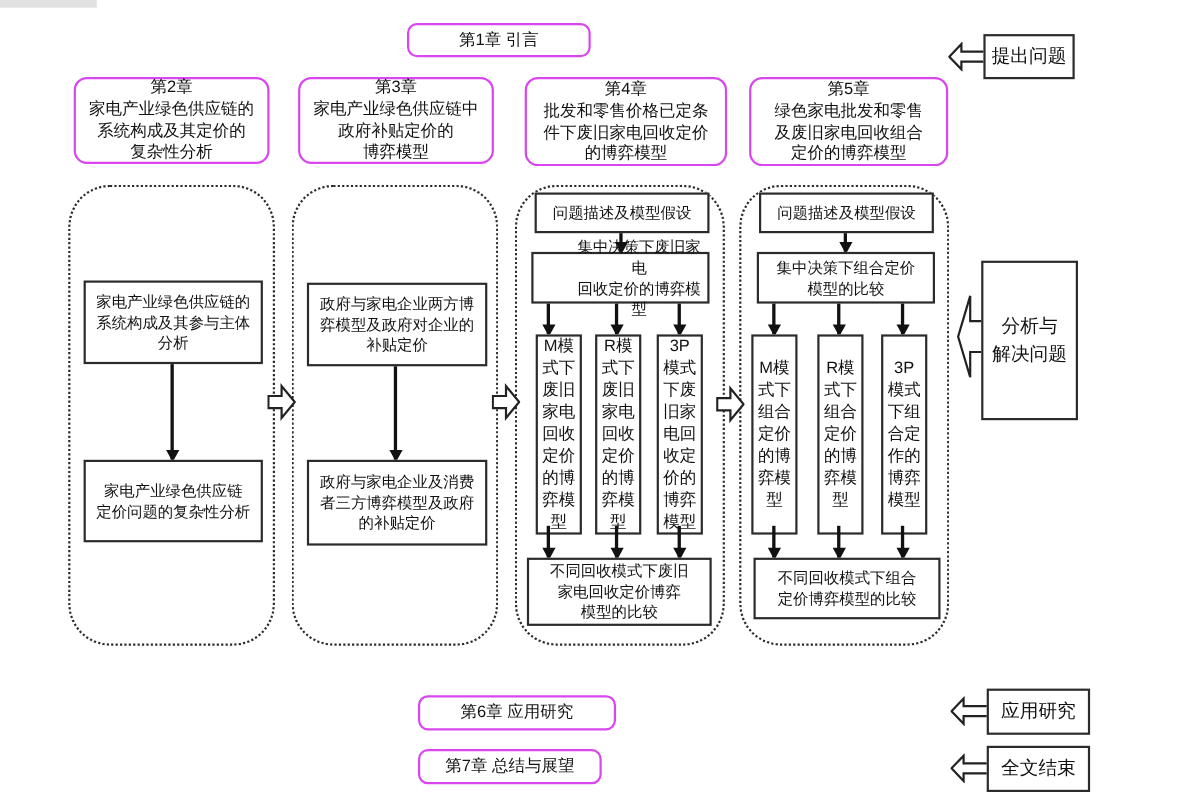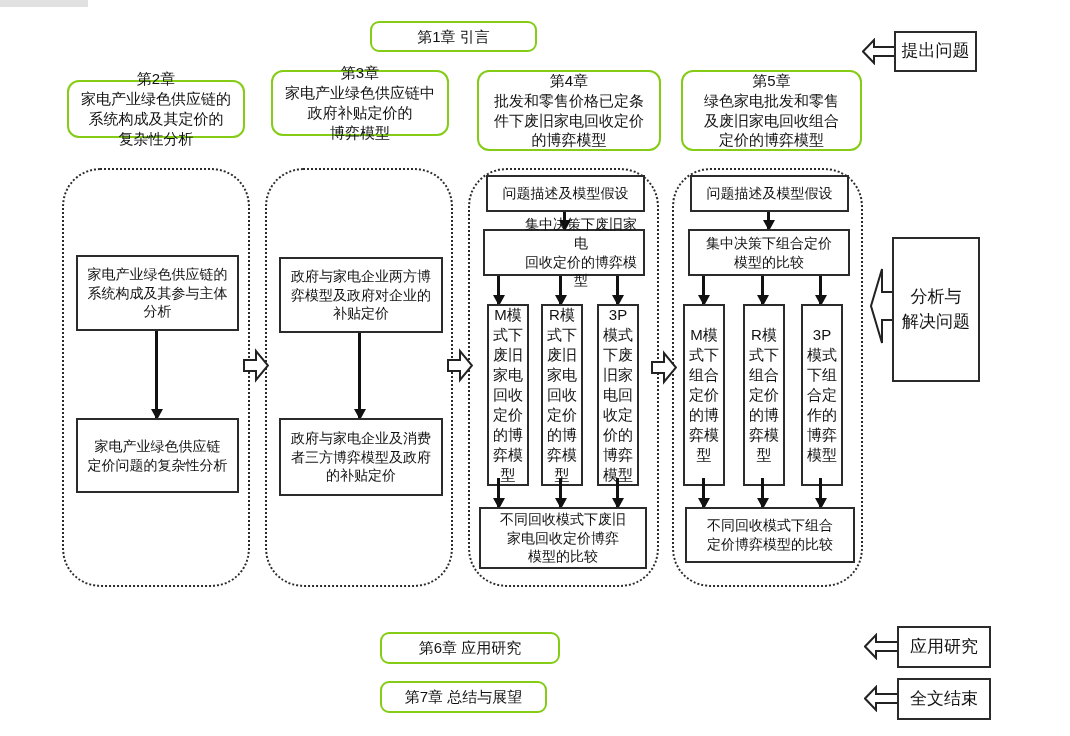--- a/index.html
+++ b/index.html
@@ -2,21 +2,21 @@
 <html><head>
 <meta charset="utf-8">
 <style>
   html,body{margin:0;padding:0;background:#fff;}
   .canvas{
     position:relative;width:1070px;height:736px;background:#ffffff;
     font-family:"Liberation Sans","DejaVu Sans",sans-serif;color:#111;
     overflow:hidden;
   }
   .rbox{
-    position:absolute;border:2px solid #84cc16;border-radius:12px;background:#fff;
+    position:absolute;border:2px solid #d946ef;border-radius:12px;background:#fff;
     display:flex;align-items:center;justify-content:center;text-align:center;
     white-space:pre-line;font-size:15px;line-height:1.32;box-sizing:border-box;
     padding:2px 4px;
   }
   .sbox{
     position:absolute;border:2px solid #2b2b2b;border-radius:0;background:#fff;
     display:flex;align-items:center;justify-content:center;text-align:center;
     white-space:pre-line;font-size:14px;line-height:1.34;box-sizing:border-box;
     padding:2px 4px;
   }
@@ -50,25 +50,25 @@
 
   <div class="artifact" style="left:0;top:0;width:88px;height:7px;"></div>
 
   <div class="rbox" style="left:370px;top:21px;width:167px;height:31px;border-radius:9px;">第1章 引言</div>
 
   <svg class="icon" style="left:862px;top:38px;" width="35" height="27" viewBox="0 0 35 27">
     <path d="M34,9 L12,9 L12,2 L1,13.5 L12,25 L12,18 L34,18" fill="#fff" stroke="#222" stroke-width="2"></path>
   </svg>
   <div class="sidebox" style="left:894px;top:31px;width:83px;height:41px;">提出问题</div>
 
-  <div class="rbox" style="left:67px;top:70px;width:178px;height:58px;margin-top:10px;">第2章
+  <div class="rbox" style="left:67px;top:70px;width:178px;height:79px;">第2章
 家电产业绿色供应链的
 系统构成及其定价的
 复杂性分析</div>
-  <div class="rbox" style="left:271px;top:70px;width:178px;height:66px;">第3章
+  <div class="rbox" style="left:271px;top:70px;width:178px;height:79px;">第3章
 家电产业绿色供应链中
 政府补贴定价的
 博弈模型</div>
   <div class="rbox" style="left:477px;top:70px;width:184px;height:81px;">第4章
 批发和零售价格已定条
 件下废旧家电回收定价
 的博弈模型</div>
   <div class="rbox" style="left:681px;top:70px;width:181px;height:81px;">第5章
 绿色家电批发和零售
 及废旧家电回收组合

